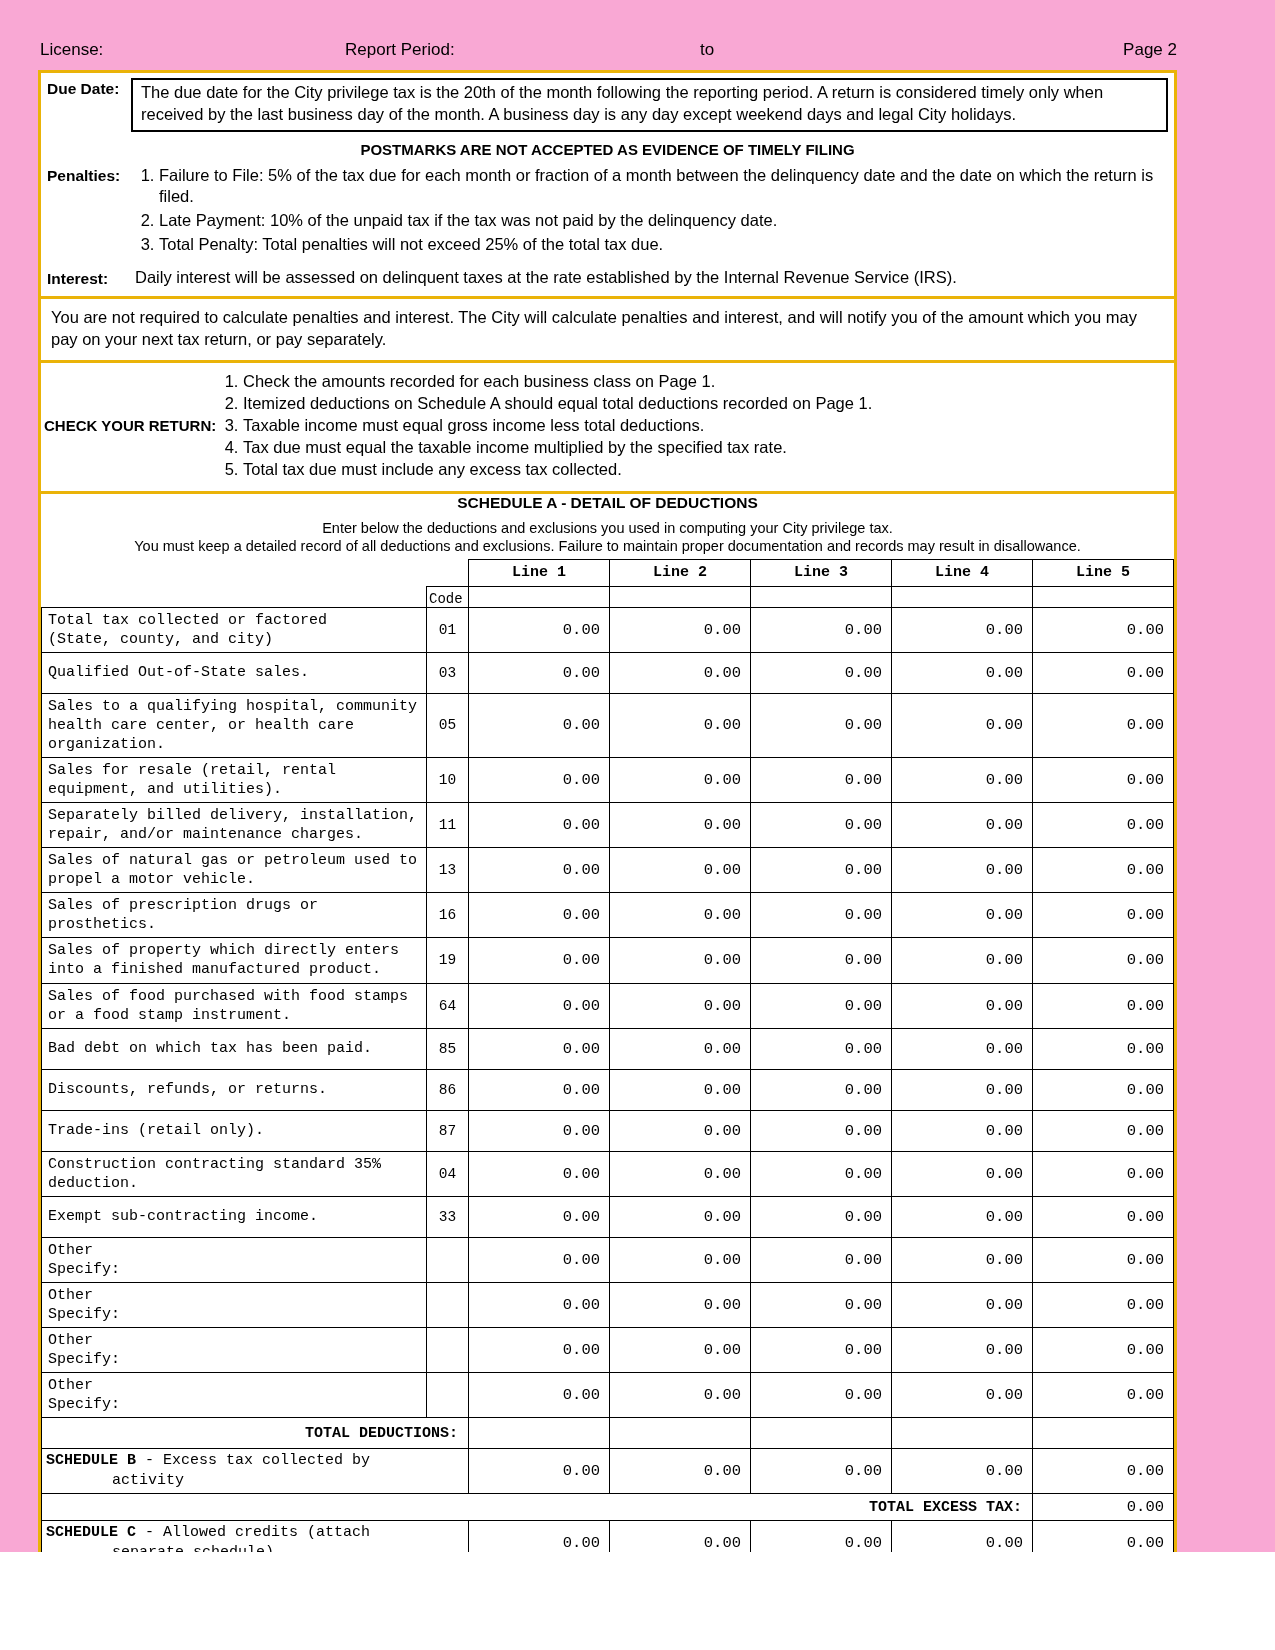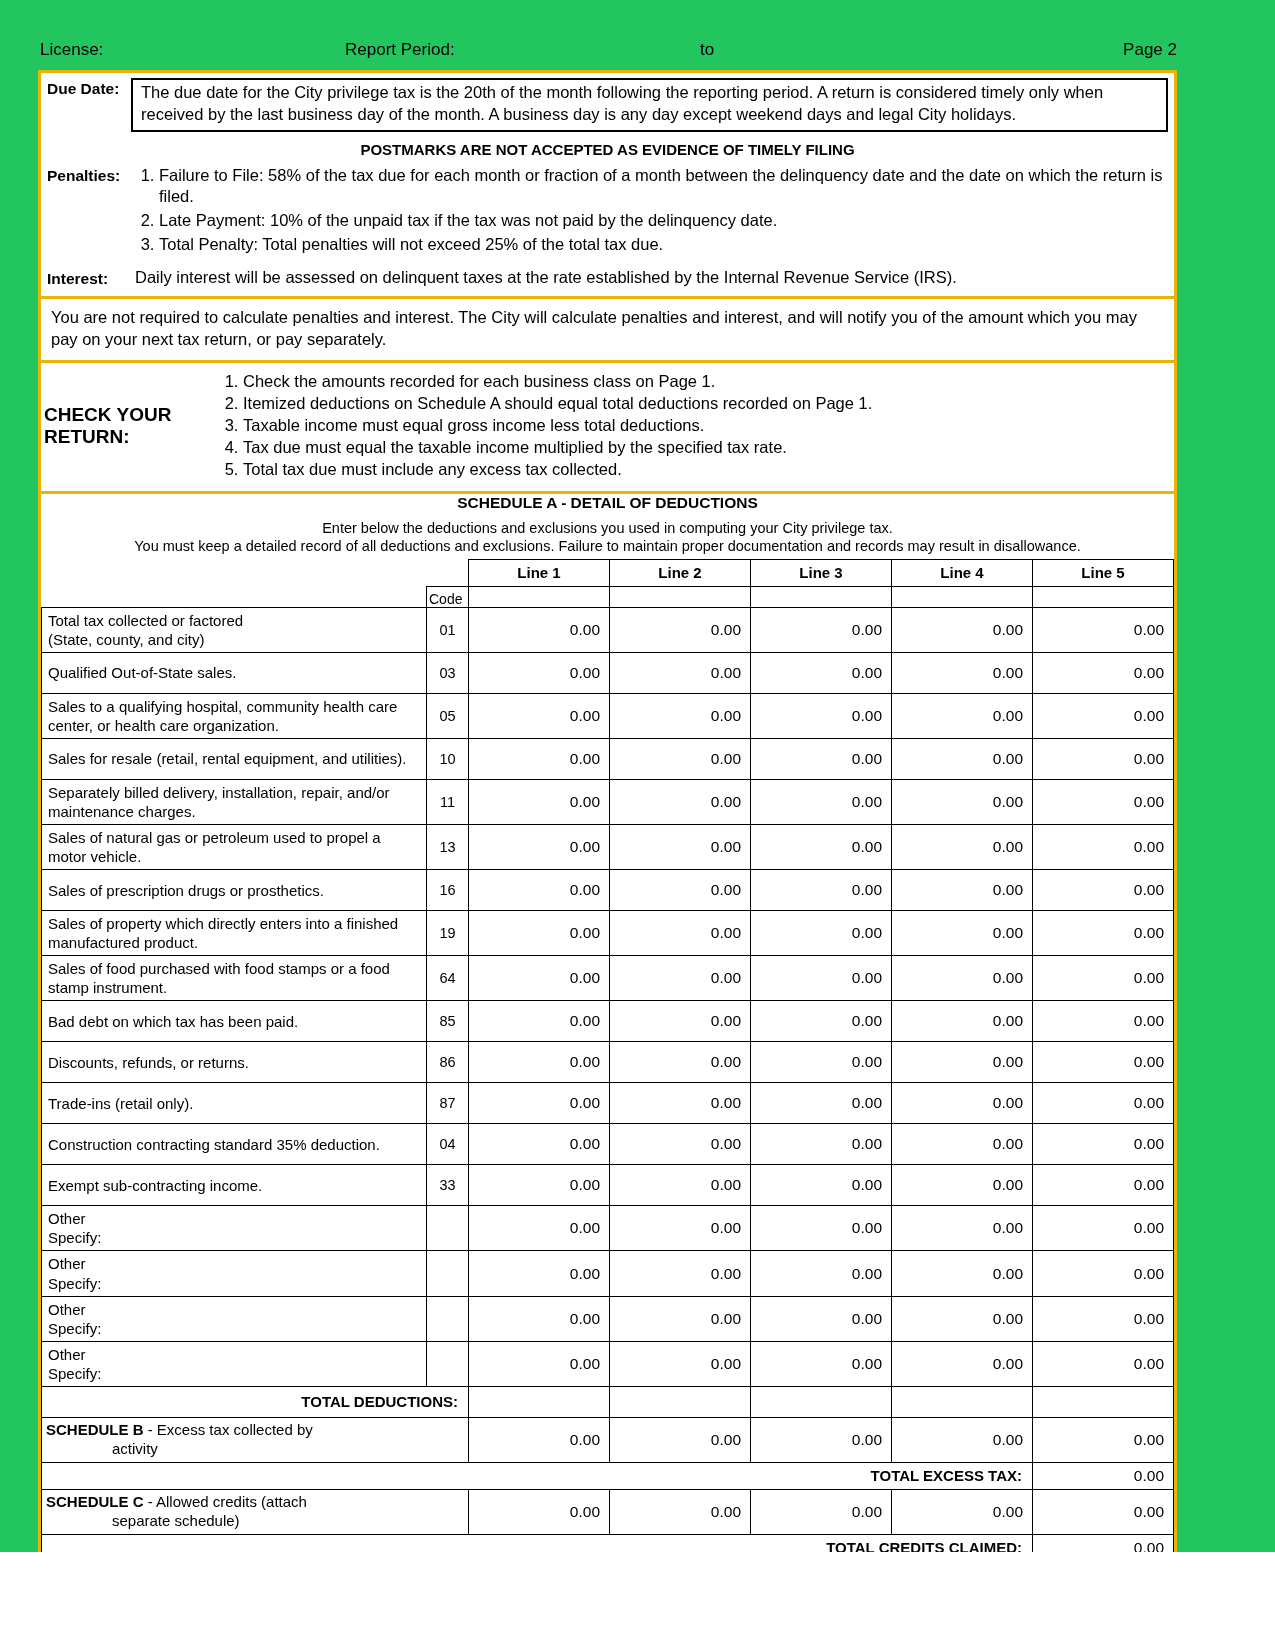--- a/index.html
+++ b/index.html
@@ -1,21 +1,21 @@
 <!DOCTYPE html>
 <html><head>
 <meta charset="utf-8">
 <style>
   * { box-sizing: border-box; margin: 0; padding: 0; }
   html, body { background: #ffffff; }
   .page {
     position: relative;
     width: 1275px;
     height: 1552px;
-    background: #22c55e;
+    background: #f9a8d4;
     color: #000;
     font-family: "Liberation Sans", "DejaVu Sans", sans-serif;
   }
   .topline { position: absolute; top: 40px; left: 40px; width: 1137px; height: 22px; font-size: 17px; }
   .topline .lic { position: absolute; left: 0; top: 0; }
   .topline .rep { position: absolute; left: 305px; top: 0; }
   .topline .to  { position: absolute; left: 660px; top: 0; }
   .topline .pg  { position: absolute; right: 0; top: 0; }
 
   .boxes { position: absolute; top: 70px; left: 38px; width: 1139px; }
@@ -29,29 +29,29 @@
   .postmark { text-align: center; font-weight: bold; font-size: 15px; margin: 9px 0 7px 0; }
   .penalties { display: flex; margin-top: 2px; }
   .penalties ol { flex: 1; margin-left: 4px; padding-left: 24px; font-size: 16.5px; line-height: 1.32; }
   .penalties li { margin-bottom: 2px; }
   .interest { display: flex; margin-top: 10px; }
   .interest .text { font-size: 16.5px; padding-left: 4px; }
 
   .boxB { padding: 7px 30px 9px 10px; font-size: 16.5px; line-height: 1.38; }
 
   .boxC { display: flex; align-items: center; padding: 8px 0 10px 0; }
-  .cyr-label { font-weight: bold; font-size: 19px; flex: 0 0 178px; width: 178px; padding-left: 3px; }
+  .cyr-label { font-weight: bold; font-size: 15px; flex: 0 0 178px; width: 178px; padding-left: 3px; }
   .boxC ol { padding-left: 24px; font-size: 16.5px; line-height: 1.33; }
 
   .boxD { padding-top: 0; }
   .sa-title { text-align: center; font-weight: bold; font-size: 15.5px; }
   .sa-sub  { text-align: center; font-size: 14.5px; margin-top: 8px; }
   .sa-sub2 { text-align: center; font-size: 14.5px; margin-top: 2px; margin-bottom: 5px; }
 
-  table { border-collapse: collapse; width: 100%; table-layout: fixed; }
+  table { border-collapse: collapse; width: 100%; table-layout: fixed; font-family: Liberation Mono, monospace; }
   td { border: 1px solid #000; background: #fff; }
   td.nb { border: none; }
   tr.hdr td { font-weight: bold; font-size: 15px; text-align: center; height: 27px; vertical-align: middle; }
   tr.codehdr td { height: 21px; }
   td.codelbl { font-size: 14px; text-align: left; vertical-align: bottom; padding-left: 2px; margin-top: 20px; }
   td.desc { font-size: 15px; padding: 3px 4px 3px 6px; vertical-align: middle; white-space: pre-line; line-height: 1.27; height: 41px; }
   td.code { font-size: 14.5px; text-align: center; vertical-align: middle; }
   td.val { font-size: 15.5px; text-align: right; vertical-align: middle; padding-right: 9px; }
   tr.totded td.tlabel { font-weight: bold; font-size: 15px; text-align: right; padding-right: 10px; height: 31px; vertical-align: middle; }
   td.schlabel { font-size: 15px; padding: 2px 4px; vertical-align: top; height: 45px; line-height: 1.3; }
@@ -75,21 +75,21 @@
 
     <div class="box boxA">
       <div class="duedate">
         <div class="lbl">Due Date:</div>
         <div class="duedate-text">The due date for the City privilege tax is the 20th of the month following the reporting period. A return is considered timely only when received by the last business day of the month. A business day is any day except weekend days and legal City holidays.</div>
       </div>
       <div class="postmark">POSTMARKS ARE NOT ACCEPTED AS EVIDENCE OF TIMELY FILING</div>
       <div class="penalties">
         <div class="lbl">Penalties:</div>
         <ol>
-          <li>Failure to File: 58% of the tax due for each month or fraction of a month between the delinquency date and the date on which the return is filed.</li>
+          <li>Failure to File: 5% of the tax due for each month or fraction of a month between the delinquency date and the date on which the return is filed.</li>
           <li>Late Payment: 10% of the unpaid tax if the tax was not paid by the delinquency date.</li>
           <li>Total Penalty: Total penalties will not exceed 25% of the total tax due.</li>
         </ol>
       </div>
       <div class="interest">
         <div class="lbl">Interest:</div>
         <div class="text">Daily interest will be assessed on delinquent taxes at the rate established by the Internal Revenue Service (IRS).</div>
       </div>
     </div>
 

